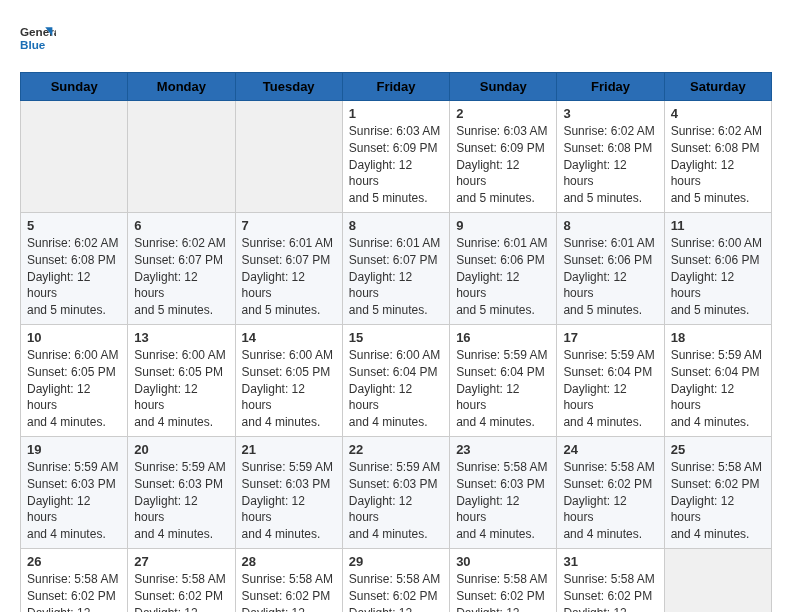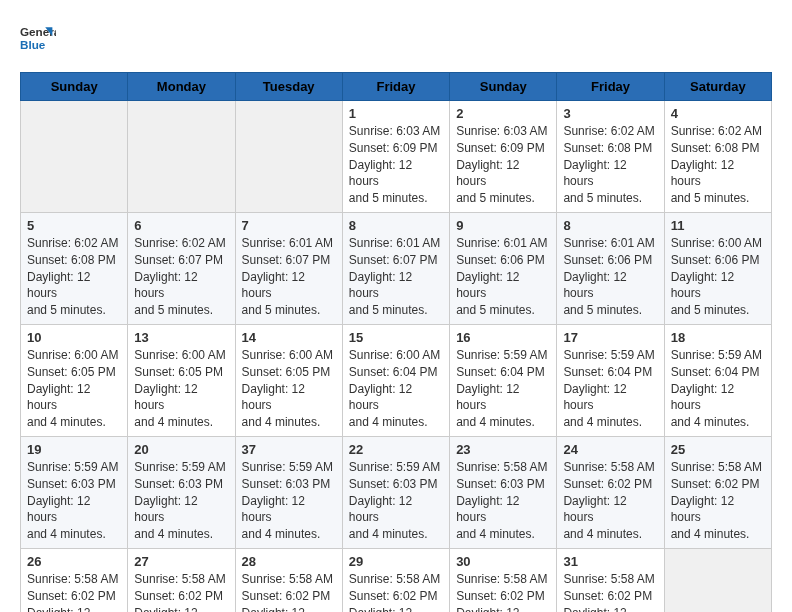--- a/index.html
+++ b/index.html
@@ -190,21 +190,21 @@
       <tr>
         <td>
           <span class="day-number">19</span>
           <div class="day-info">Sunrise: 5:59 AM<br>Sunset: 6:03 PM<br>Daylight: 12 hours<br>and 4 minutes.</div>
         </td>
         <td>
           <span class="day-number">20</span>
           <div class="day-info">Sunrise: 5:59 AM<br>Sunset: 6:03 PM<br>Daylight: 12 hours<br>and 4 minutes.</div>
         </td>
         <td>
-          <span class="day-number">37</span>
+          <span class="day-number">21</span>
           <div class="day-info">Sunrise: 5:59 AM<br>Sunset: 6:03 PM<br>Daylight: 12 hours<br>and 4 minutes.</div>
         </td>
         <td>
           <span class="day-number">22</span>
           <div class="day-info">Sunrise: 5:59 AM<br>Sunset: 6:03 PM<br>Daylight: 12 hours<br>and 4 minutes.</div>
         </td>
         <td>
           <span class="day-number">23</span>
           <div class="day-info">Sunrise: 5:58 AM<br>Sunset: 6:03 PM<br>Daylight: 12 hours<br>and 4 minutes.</div>
         </td>

